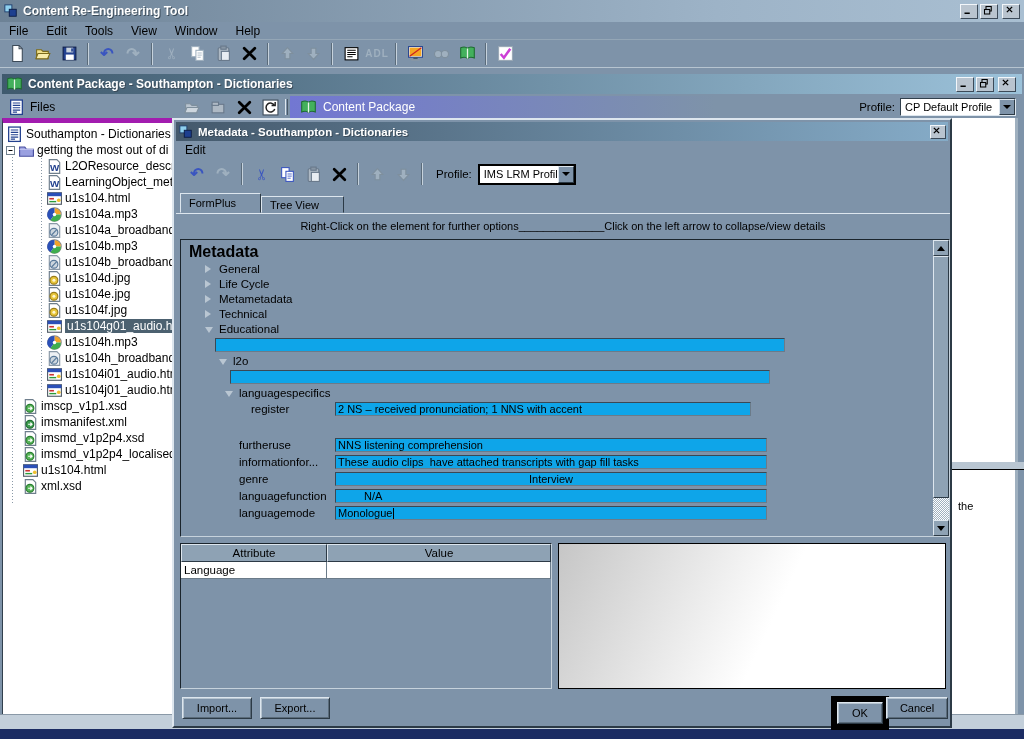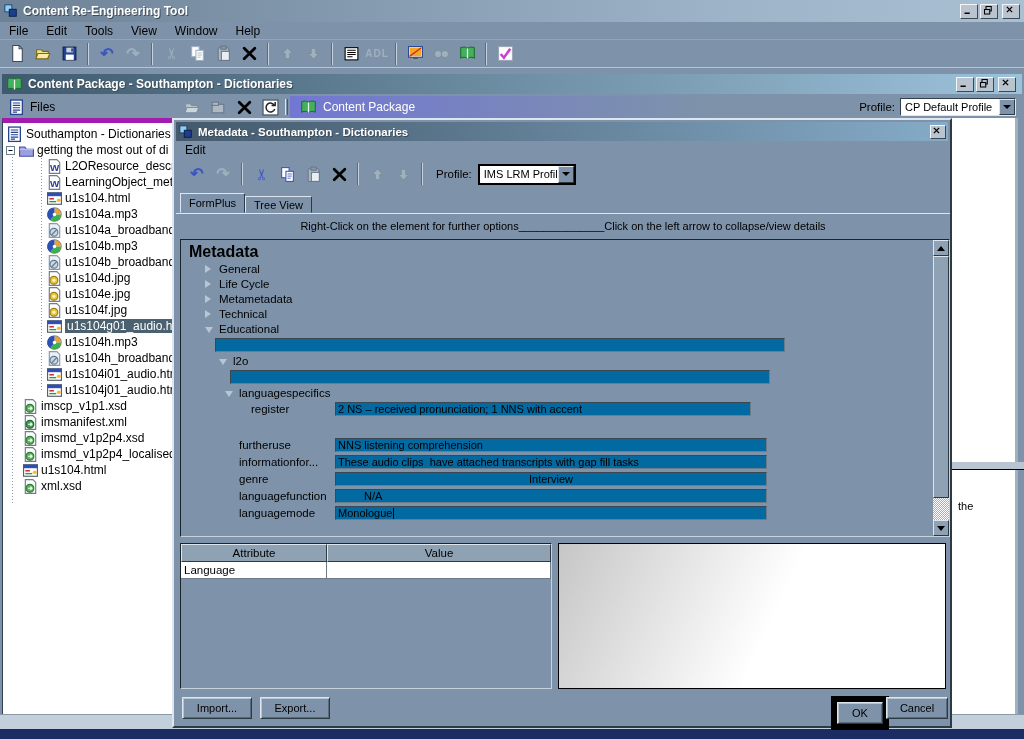--- a/index.html
+++ b/index.html
@@ -50,36 +50,36 @@
   .strip-light{left:0;top:714px;width:1024px;height:15px;background:#c3cfda;border-top:1px solid #8a99a7;}
   .strip-navy{left:0;top:729px;width:1024px;height:10px;background:#1b2c63;}
   
   #dialog{left:172px;top:118px;width:780px;height:610px;background:#7e93a9;
           border:2px solid;border-color:#dde6ee #2c3a46 #2c3a46 #dde6ee;}
   #md-titlebar{left:2px;top:2px;width:772px;height:19px;background:linear-gradient(90deg,#44596c,#85abc7);}
   #md-menubar{left:2px;top:21px;width:772px;height:17px;}
   #md-toolbar{left:2px;top:38px;width:772px;height:32px;}
   .tabs{left:2px;top:72px;width:772px;height:21px;display:flex;align-items:flex-end;padding-left:4px;}
   .tab{background:#7e93a9;border:1px solid;border-color:#dde6ee #2c3a46 transparent #dde6ee;
-       padding:2px 8px 3px 8px;font-size:11px;}
+       padding:2px 24px 3px 8px;font-size:11px;}
   .tab.active{height:20px;position:relative;z-index:2;padding-top:3px;}
   .tab.inactive{height:17px;}
   #md-panel{left:2px;top:93px;width:774px;height:597px;border-top:1px solid #dde6ee;}
   #instruction{position:absolute;left:0;top:6px;width:100%;text-align:center;white-space:nowrap;font-size:11px;}
   #form-box{position:absolute;left:4px;top:25px;width:770px;height:298px;background:#7e93a9;
             border:1px solid;border-color:#1a242c #c6d2dc #c6d2dc #1a242c;overflow:hidden;}
   #form-rows{position:absolute;left:0;top:0;width:752px;padding-top:4px;}
   .frow{position:relative;}
   .frow.header{height:18px;font-weight:bold;font-size:16px;padding-left:8px;line-height:16px;}
   .frow.node{height:15px;}
   .frow.input,.frow.field{height:17px;}
   .node-lbl{position:absolute;top:0;font-size:11.5px;line-height:15px;}
   .tri-r{position:absolute;top:3px;width:0;height:0;border-left:6px solid #b9c6d2;border-top:4px solid transparent;border-bottom:4px solid transparent;}
   .tri-d{position:absolute;top:5px;width:0;height:0;border-top:6px solid #b9c6d2;border-left:4px solid transparent;border-right:4px solid transparent;}
-  .finput{position:absolute;top:1px;height:14px;background:#0369a1;border:1px solid;
+  .finput{position:absolute;top:1px;height:14px;background:#0ea5e9;border:1px solid;
           border-color:#3a4854 #6b7b89 #6b7b89 #3a4854;font-size:11px;line-height:12px;
           padding:0 2px;white-space:pre;overflow:hidden;}
   .flabel{position:absolute;top:1px;font-size:11.5px;line-height:14px;white-space:nowrap;}
   .caret{display:inline-block;width:1px;height:11px;background:#000;vertical-align:-2px;margin-left:1px;}
   
   #form-scroll{position:absolute;right:0;top:0;width:16px;height:296px;}
   .sbtn{position:absolute;left:0;width:16px;height:16px;background:#8ea2b4;border:1px solid;
         border-color:#dde6ee #2c3a46 #2c3a46 #dde6ee;display:flex;align-items:center;justify-content:center;}
   .s-track{position:absolute;left:0;top:16px;width:16px;height:264px;
            background:conic-gradient(#fff 25%,#9fb0bf 25% 50%,#fff 50% 75%,#9fb0bf 75%);background-size:2px 2px;}

